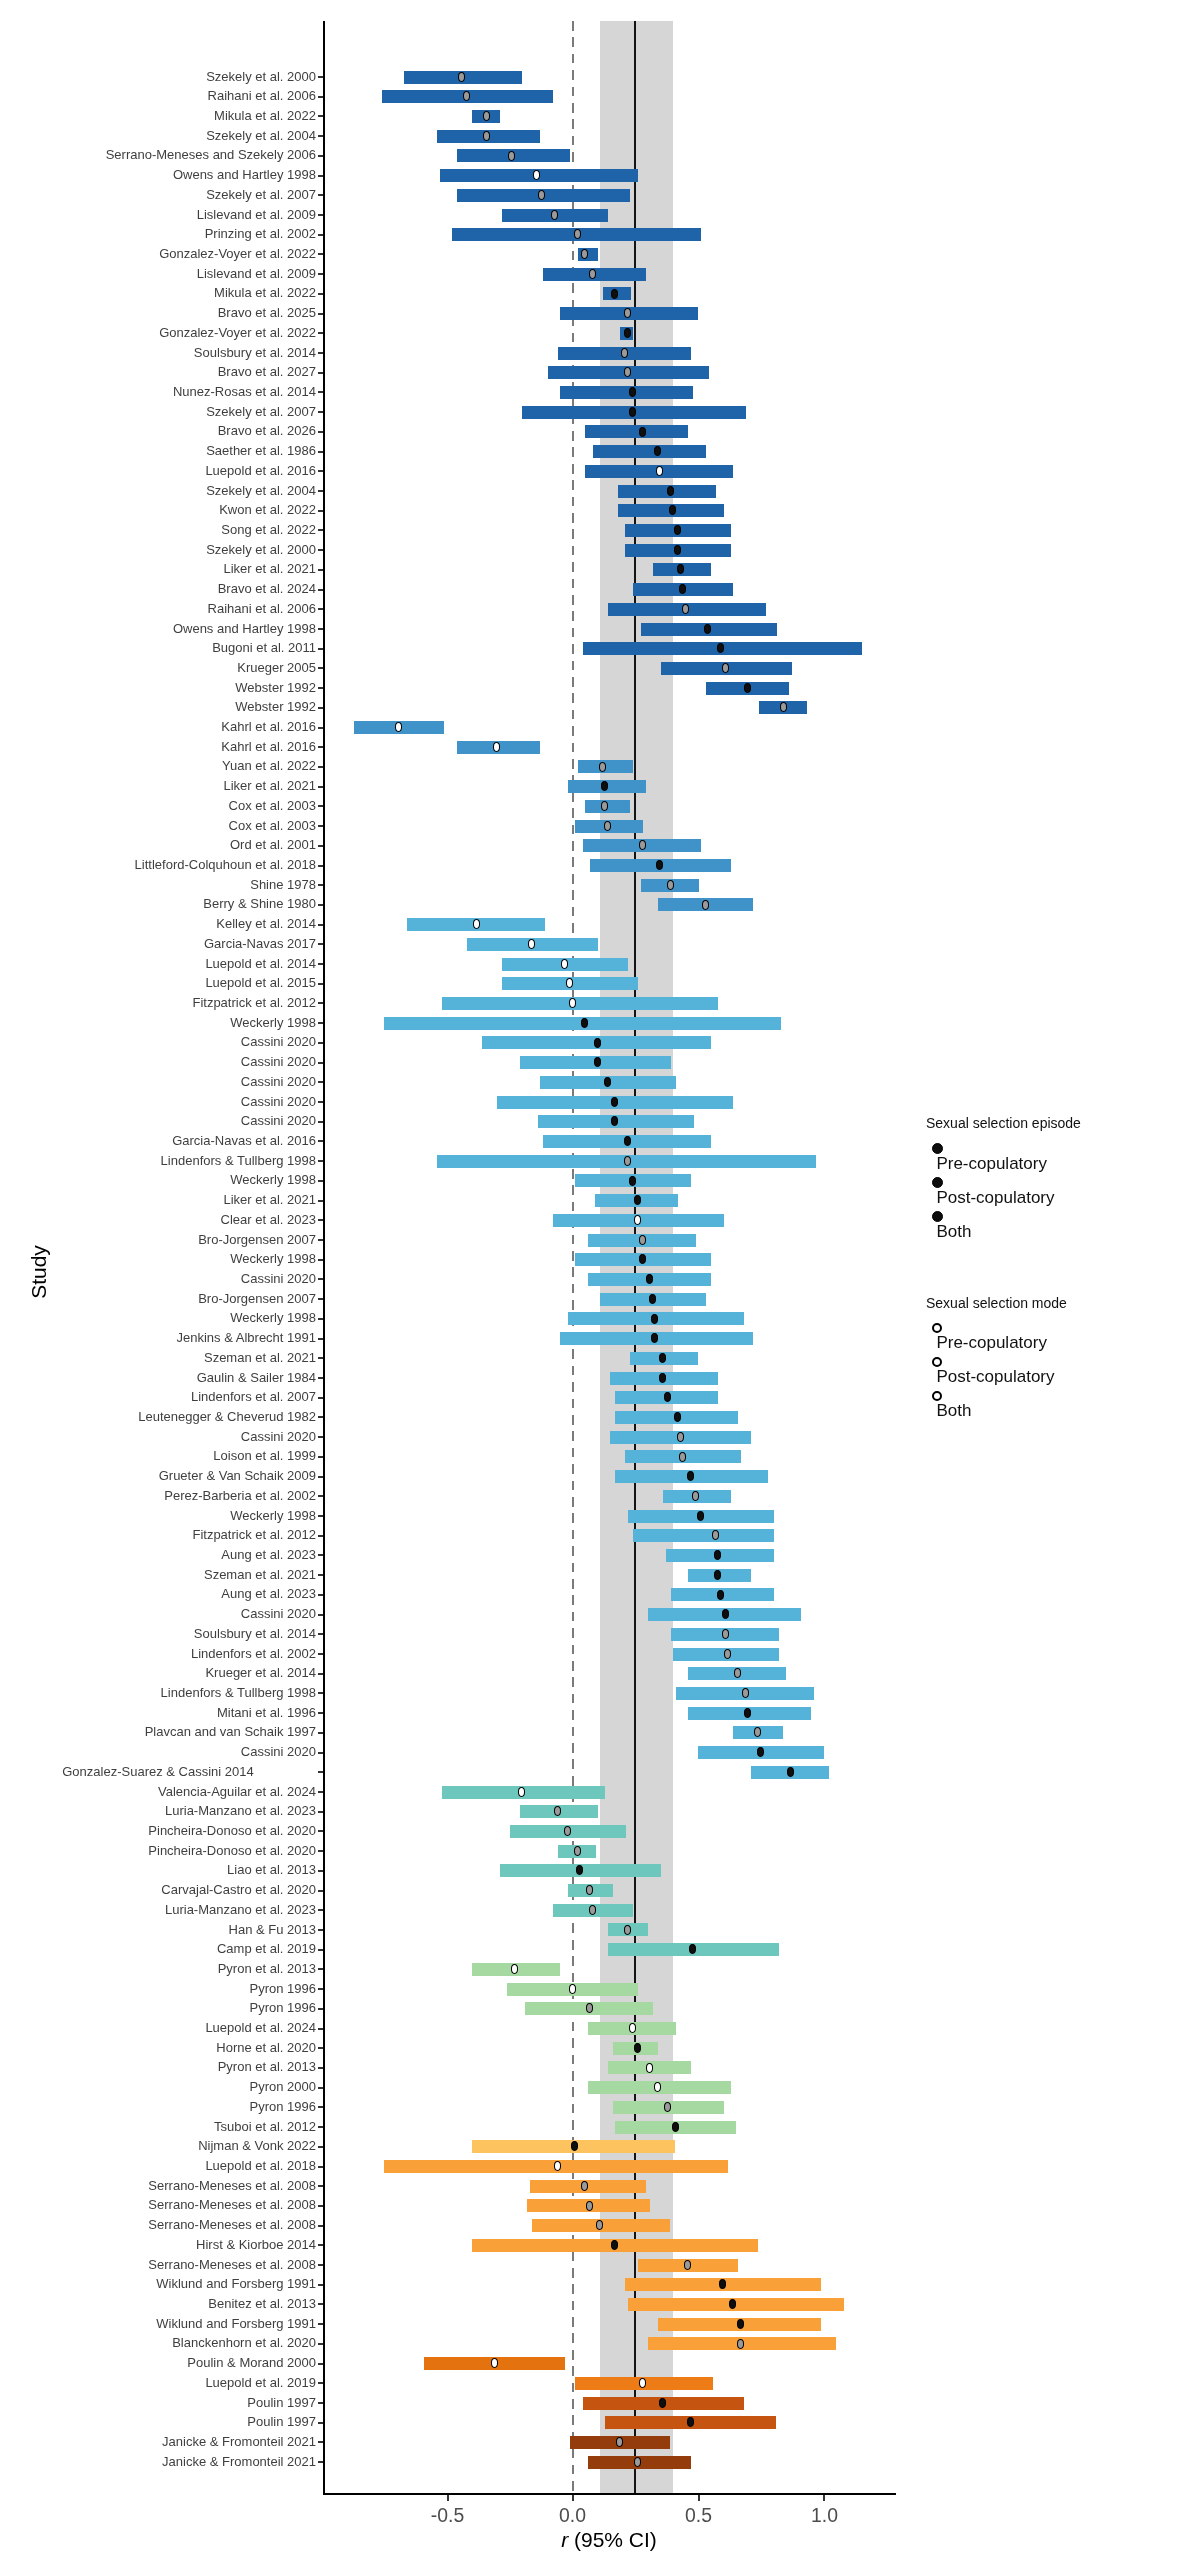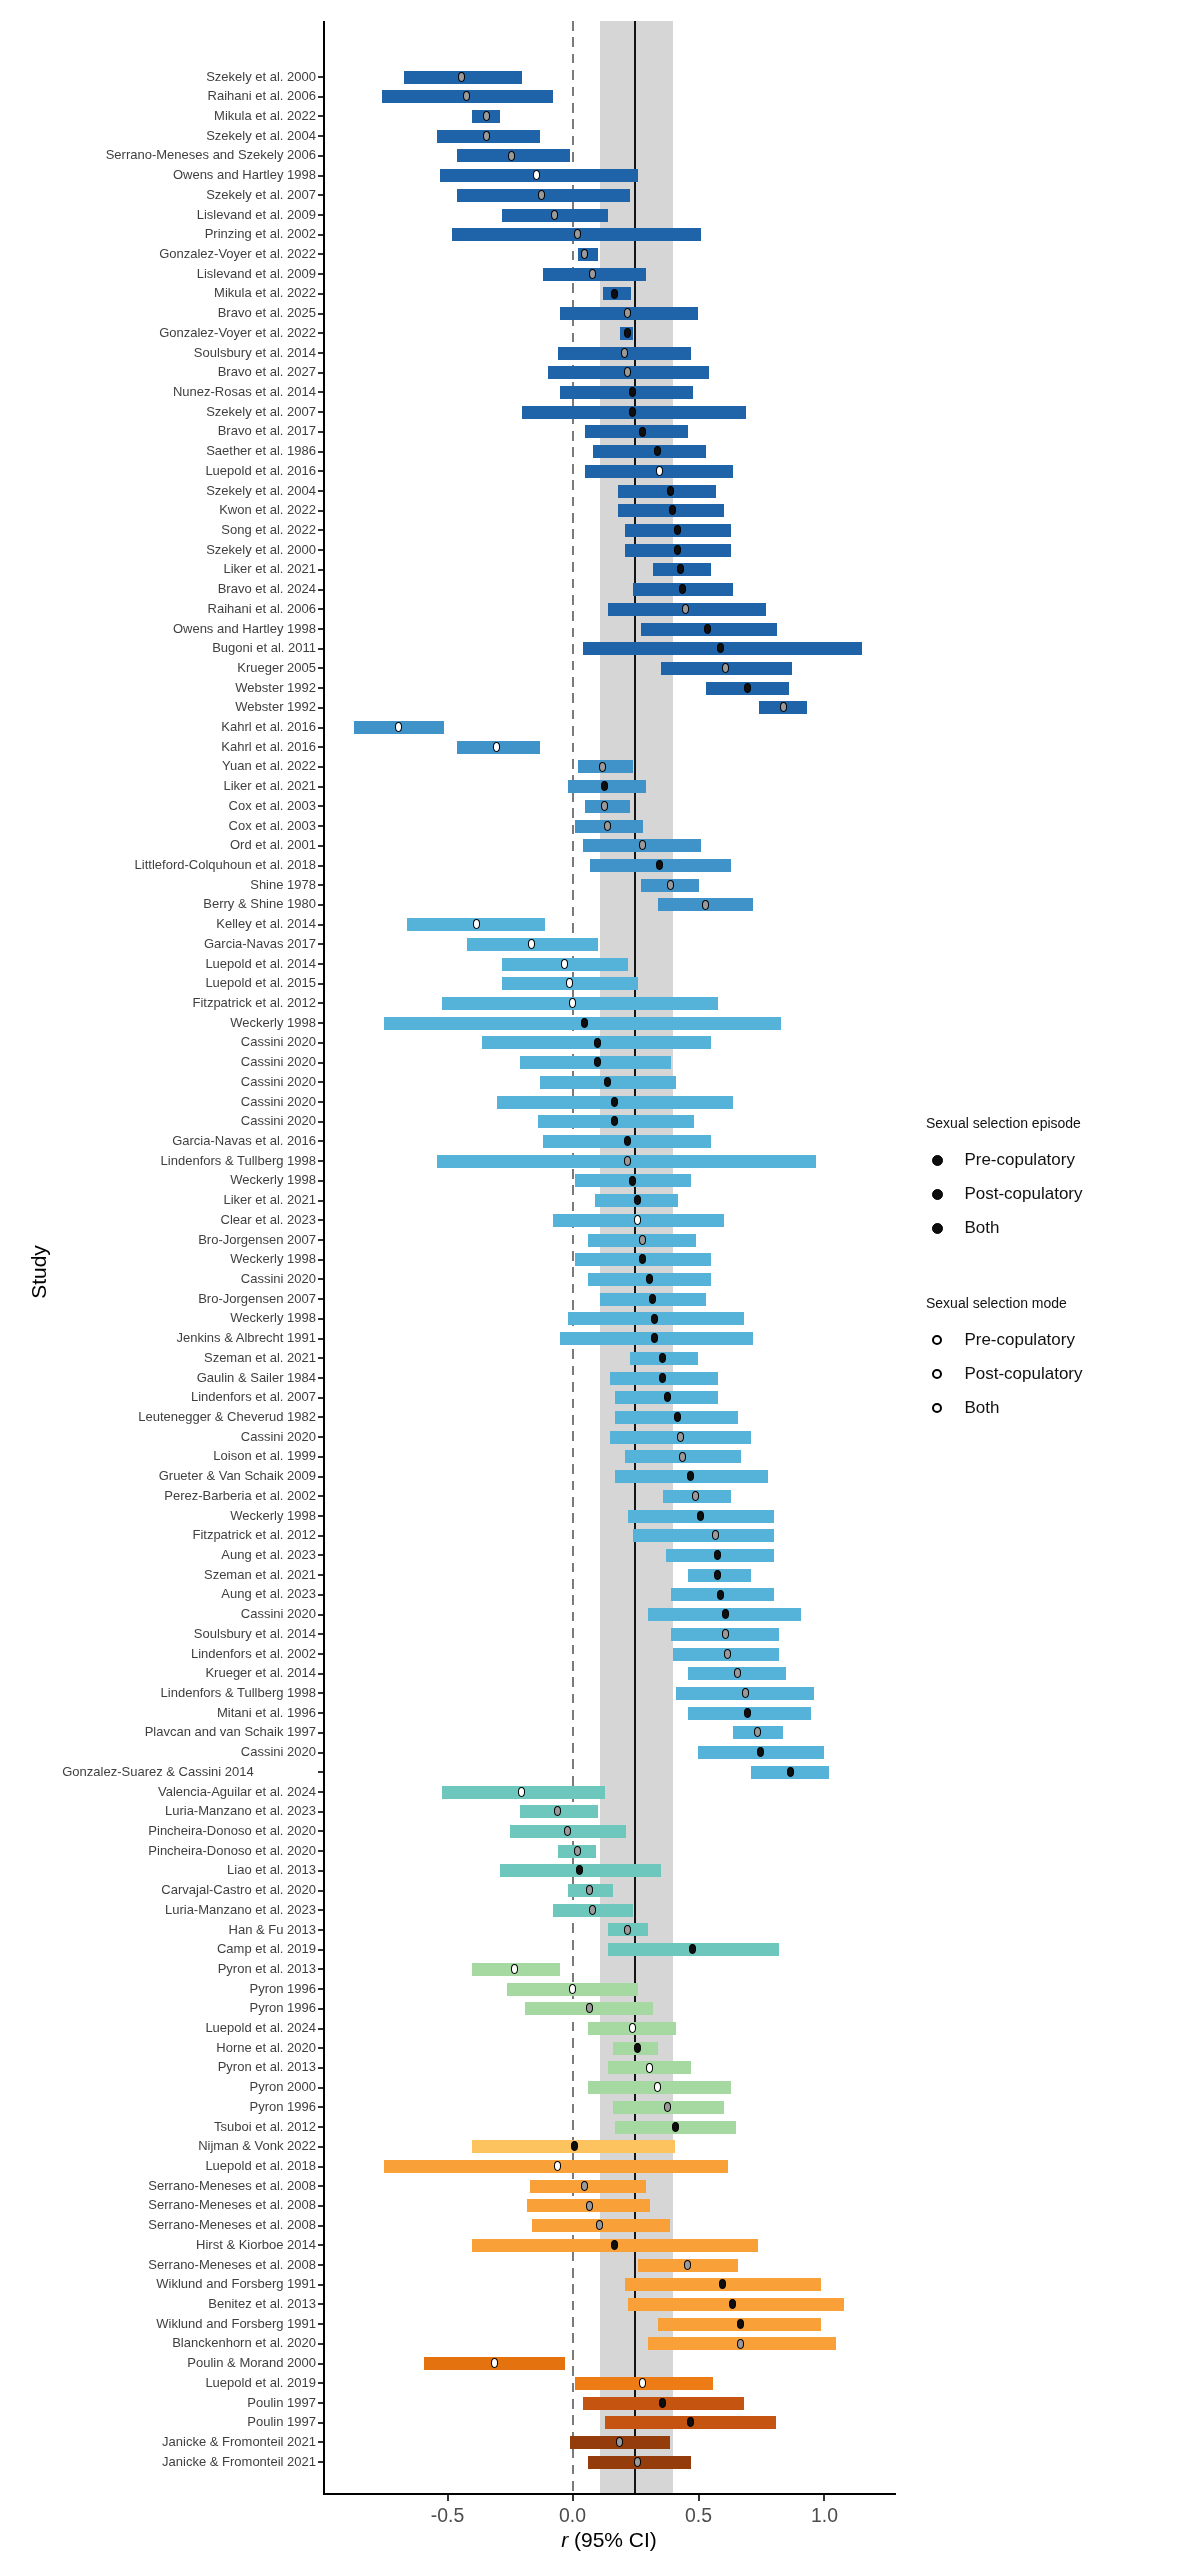--- a/index.html
+++ b/index.html
@@ -16,21 +16,21 @@
   .vline-solid{position:absolute;top:0;bottom:0;width:2.2px;background:#141414;}
   .ci-bar{position:absolute;height:12.7px;}
   .pt{position:absolute;width:5.2px;height:7.5px;border:1.5px solid #000;border-radius:50%;}
   .axis-line-y{position:absolute;left:323px;top:21px;width:1.5px;height:2474px;background:#000;}
   .axis-line-x{position:absolute;left:323px;top:2493px;width:573px;height:1.5px;background:#000;}
   .axis-title{font-size:21px;color:#000;}
   #x-axis-title{position:absolute;left:460px;top:2528px;width:298px;text-align:center;}
   #y-axis-title{position:absolute;left:-6px;top:1260px;transform:rotate(-90deg);transform-origin:center;width:89px;text-align:center;}
   .legend-block{position:absolute;left:926px;width:256px;}
   .legend-title{font-size:14px;color:#111;margin-bottom:12px;}
-  .legend-item{display:flex;align-items:center;height:34px;}
+  .legend-item{display:flex;align-items:flex-start;height:34px;flex-direction:column;}
   .glyph-cell{width:28px;display:flex;align-items:center;justify-content:flex-start;padding-left:6px;box-sizing:border-box;}
   .dot-filled{width:9px;height:9px;border-radius:50%;background:#0d0d0d;border:0.7px solid #000;}
   .dot-open{width:6px;height:6px;border-radius:50%;background:#fff;border:2.2px solid #000;}
   .legend-label{font-size:17px;color:#111;padding-left:10.4px;}
 </style>
 </head>
 <body>
 
 <div id="figure">
 
@@ -365,21 +365,21 @@
     <div class="row-label" style="top: 325px;">Gonzalez-Voyer et al. 2022</div>
     <div class="ytick" style="left: 318px; top: 352px;"></div>
     <div class="row-label" style="top: 345px;">Soulsbury et al. 2014</div>
     <div class="ytick" style="left: 318px; top: 372px;"></div>
     <div class="row-label" style="top: 364px;">Bravo et al. 2027</div>
     <div class="ytick" style="left: 318px; top: 391px;"></div>
     <div class="row-label" style="top: 384px;">Nunez-Rosas et al. 2014</div>
     <div class="ytick" style="left: 318px; top: 411px;"></div>
     <div class="row-label" style="top: 404px;">Szekely et al. 2007</div>
     <div class="ytick" style="left: 318px; top: 431px;"></div>
-    <div class="row-label" style="top: 423px;">Bravo et al. 2017</div>
+    <div class="row-label" style="top: 423px;">Bravo et al. 2026</div>
     <div class="ytick" style="left: 318px; top: 451px;"></div>
     <div class="row-label" style="top: 443px;">Saether et al. 1986</div>
     <div class="ytick" style="left: 318px; top: 470px;"></div>
     <div class="row-label" style="top: 463px;">Luepold et al. 2016</div>
     <div class="ytick" style="left: 318px; top: 490px;"></div>
     <div class="row-label" style="top: 483px;">Szekely et al. 2004</div>
     <div class="ytick" style="left: 318px; top: 510px;"></div>
     <div class="row-label" style="top: 502px;">Kwon et al. 2022</div>
     <div class="ytick" style="left: 318px; top: 529px;"></div>
     <div class="row-label" style="top: 522px;">Song et al. 2022</div>

